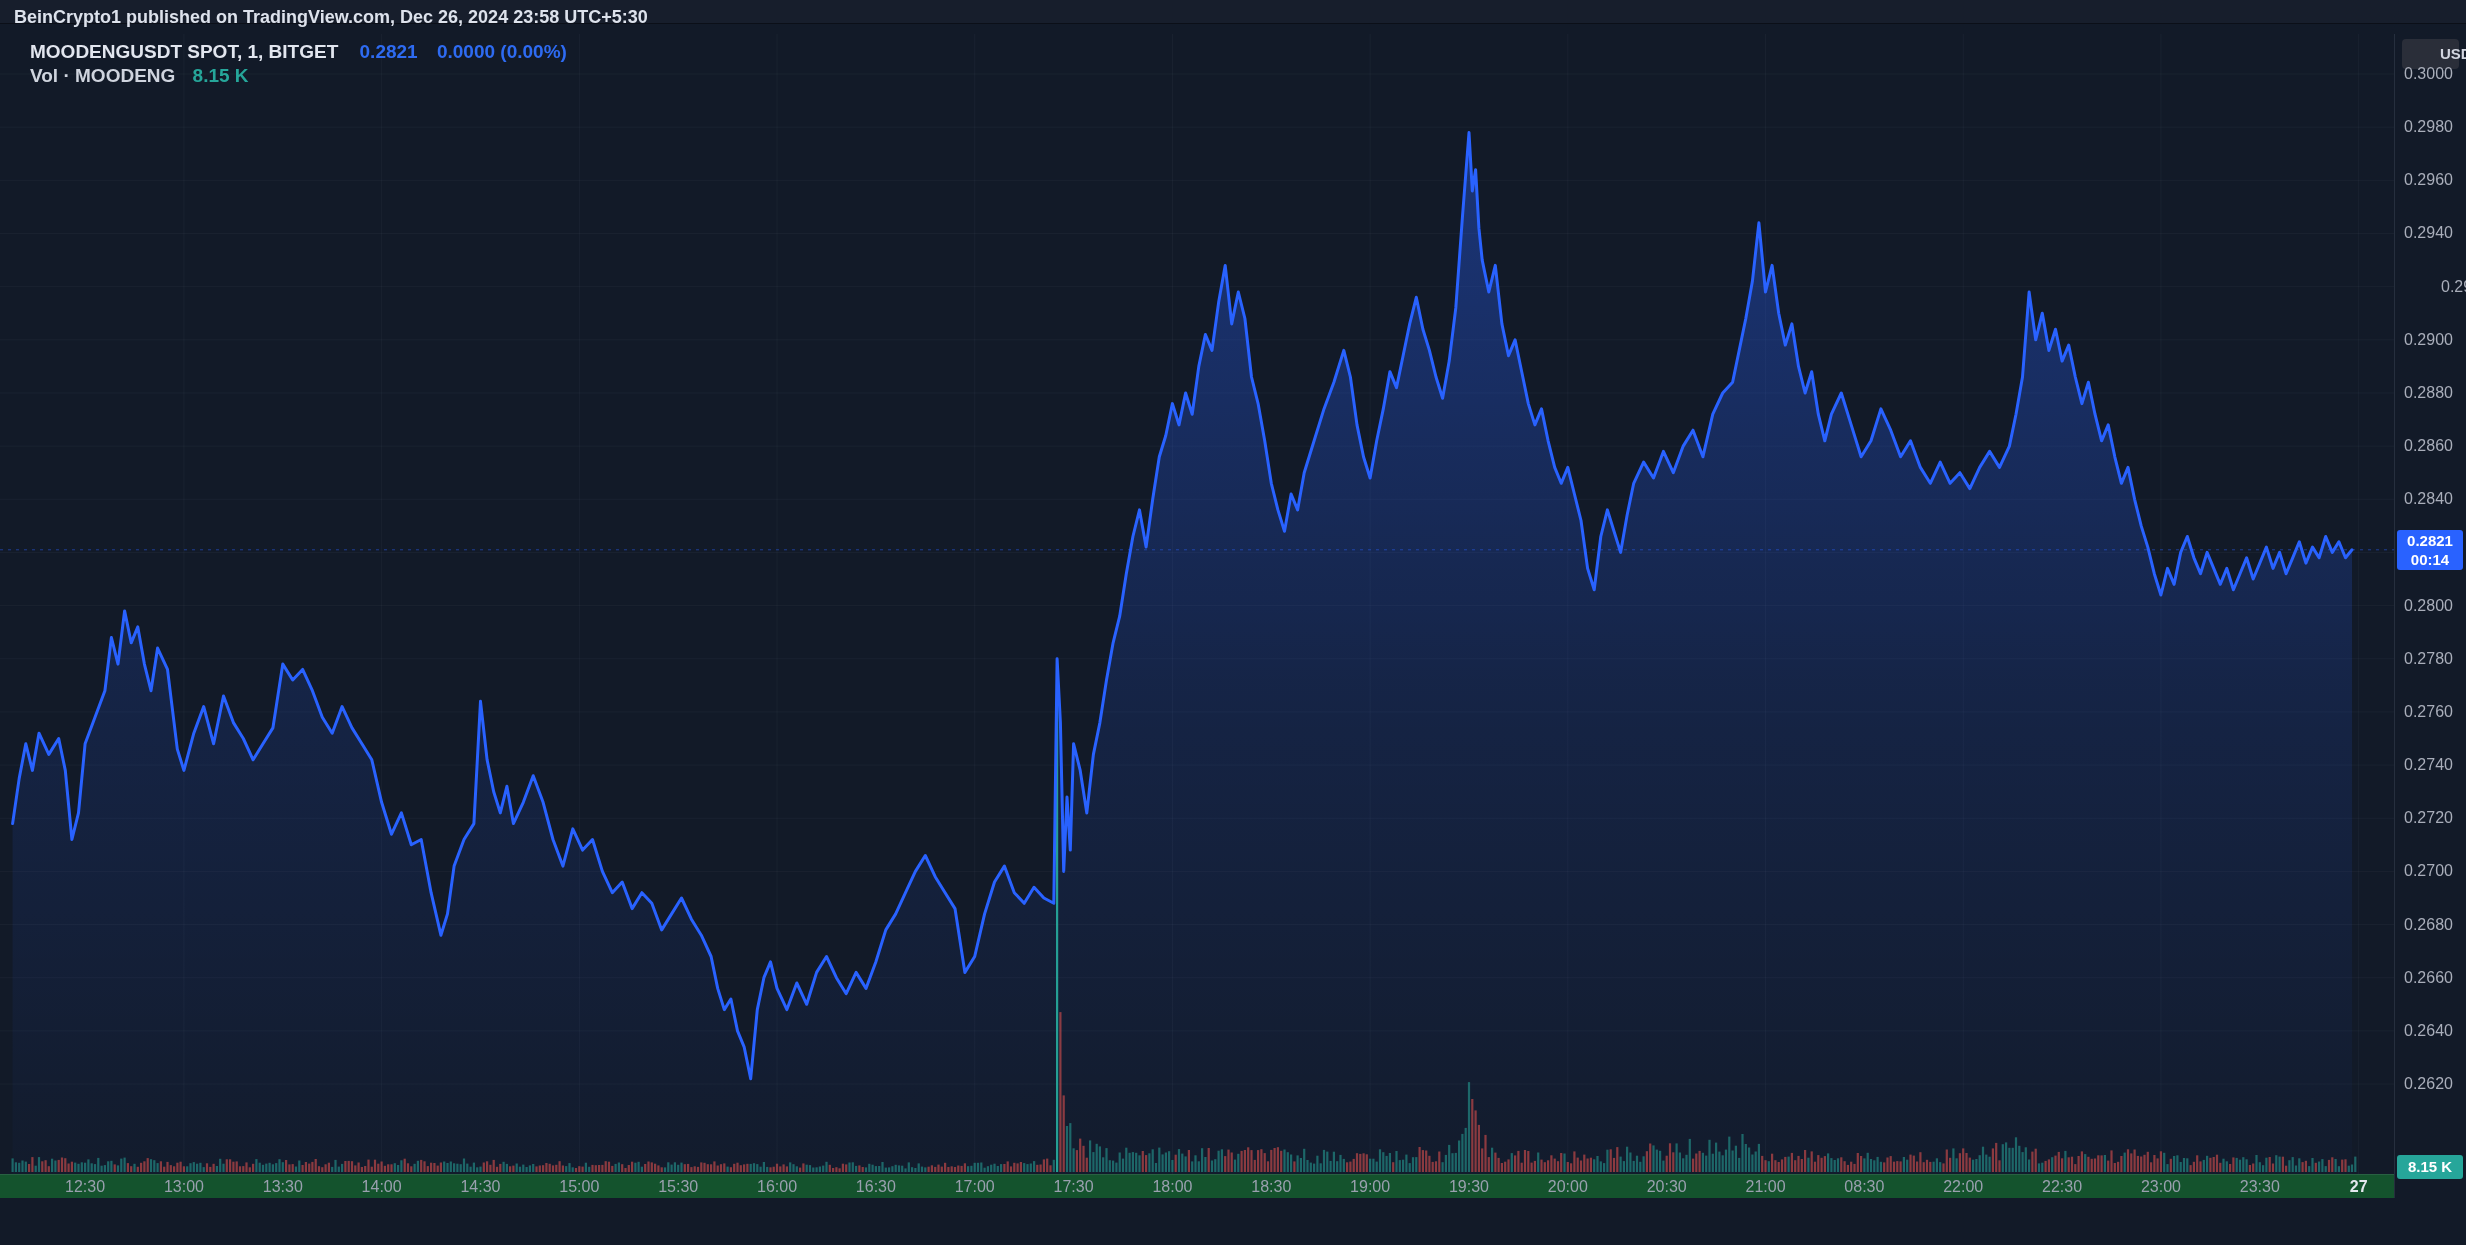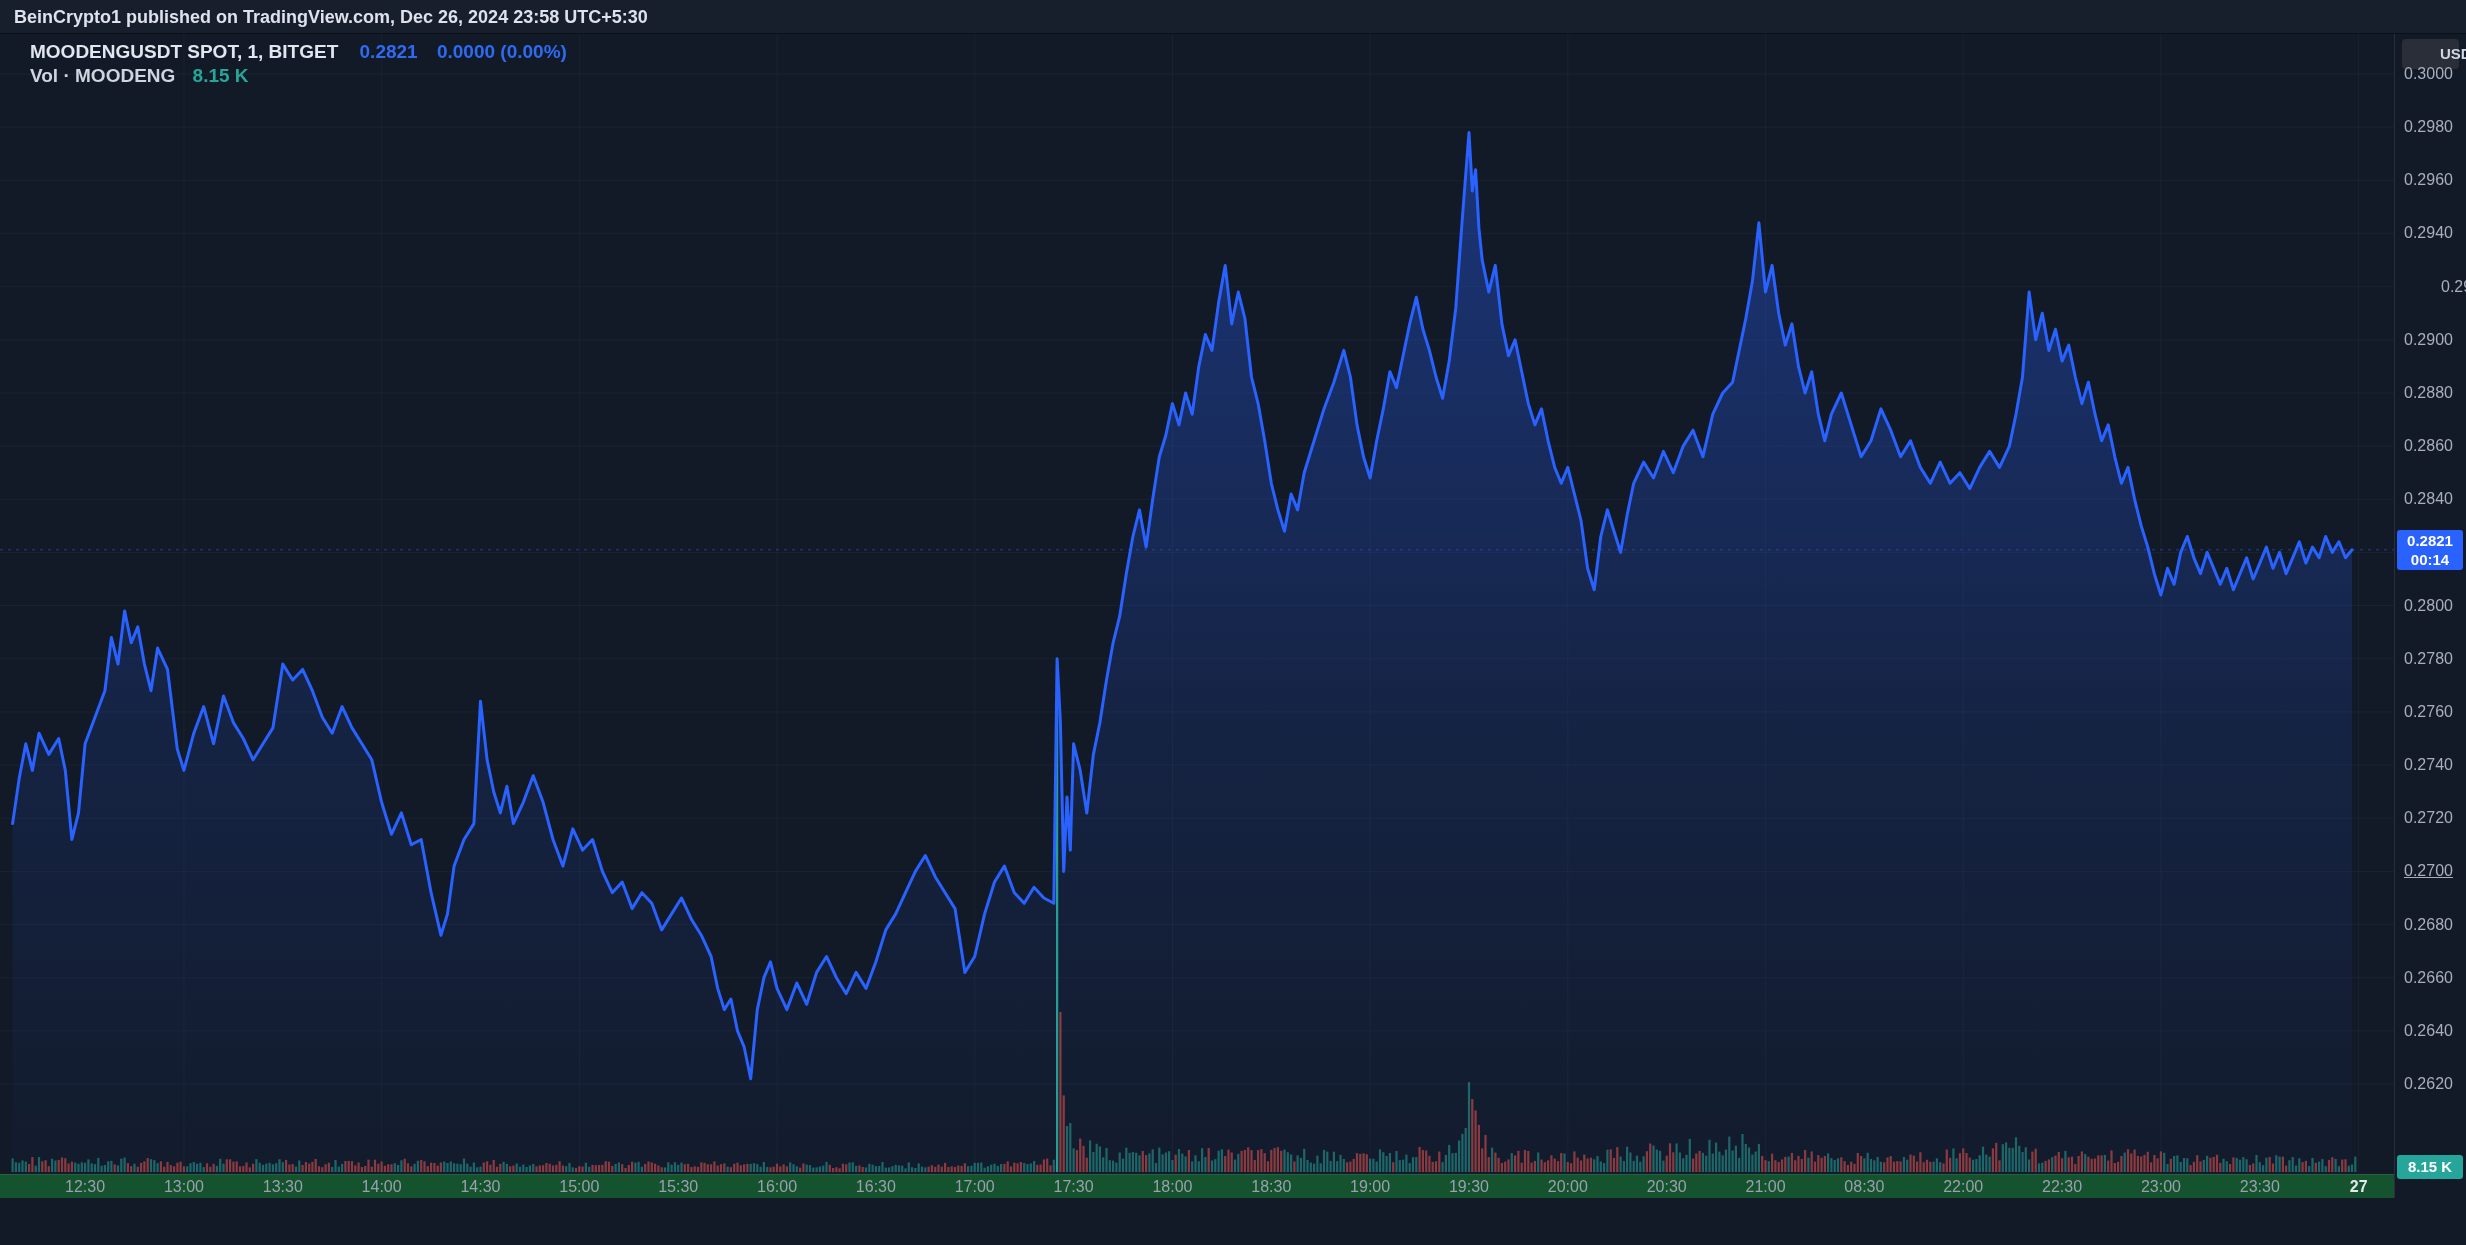--- a/index.html
+++ b/index.html
@@ -1,19 +1,19 @@
 <!DOCTYPE html>
 <html><head>
 <meta charset="utf-8">
 <style>
   html,body{margin:0;padding:0;background:#000;}
   .root{position:relative;width:2466px;height:1245px;background:#121a28;overflow:hidden;
         font-family:"Liberation Sans","DejaVu Sans",sans-serif;-webkit-font-smoothing:antialiased;}
   
-  .topbar{position:absolute;left:0;top:0;width:2466px;height:34px;background:#171e2c;
+  .topbar{position:absolute;left:0;top:0;width:2466px;height:24px;background:#171e2c;
           border-bottom:1px solid #0b0f18;color:#dde2ec;font-size:18px;font-weight:bold;
           line-height:34px;padding-left:14px;box-sizing:border-box;white-space:nowrap;}
   
   #chart-svg{position:absolute;left:0;top:0;}
   
   .legend{position:absolute;left:30px;top:40px;z-index:5;}
   .legend-row{height:24px;line-height:24px;font-size:19px;white-space:nowrap;}
   .legend-row .sym{color:#e2e6ef;font-weight:bold;margin-right:16px;}
   .legend-row .pval{font-weight:bold;margin-right:14px;}
   .legend-row .vol-label{color:#cfd4de;font-weight:bold;margin-right:12px;}
@@ -835,21 +835,21 @@
       <div class="pa-label" style="top: 295.8px;">0.2900</div>
       <div class="pa-label" style="top: 348.96px;">0.2880</div>
       <div class="pa-label" style="top: 402.12px;">0.2860</div>
       <div class="pa-label" style="top: 455.28px;">0.2840</div>
       <div class="pa-label" style="top: 508.44px;">0.2820</div>
       <div class="pa-label" style="top: 561.6px;">0.2800</div>
       <div class="pa-label" style="top: 614.76px;">0.2780</div>
       <div class="pa-label" style="top: 667.92px;">0.2760</div>
       <div class="pa-label" style="top: 721.08px;">0.2740</div>
       <div class="pa-label" style="top: 774.24px;">0.2720</div>
-      <div class="pa-label" style="top: 827.4px; text-decoration: underline;">0.2700</div>
+      <div class="pa-label" style="top: 827.4px;">0.2700</div>
       <div class="pa-label" style="top: 880.56px;">0.2680</div>
       <div class="pa-label" style="top: 933.72px;">0.2660</div>
       <div class="pa-label" style="top: 986.88px;">0.2640</div>
       <div class="pa-label" style="top: 1040.04px;">0.2620</div>
     </div>
 
   <div class="time-axis" id="time-axis">
       <div class="ta-label" style="left: 85.09px;">12:30</div>
       <div class="ta-label" style="left: 183.94px;">13:00</div>
       <div class="ta-label" style="left: 282.79px;">13:30</div>

